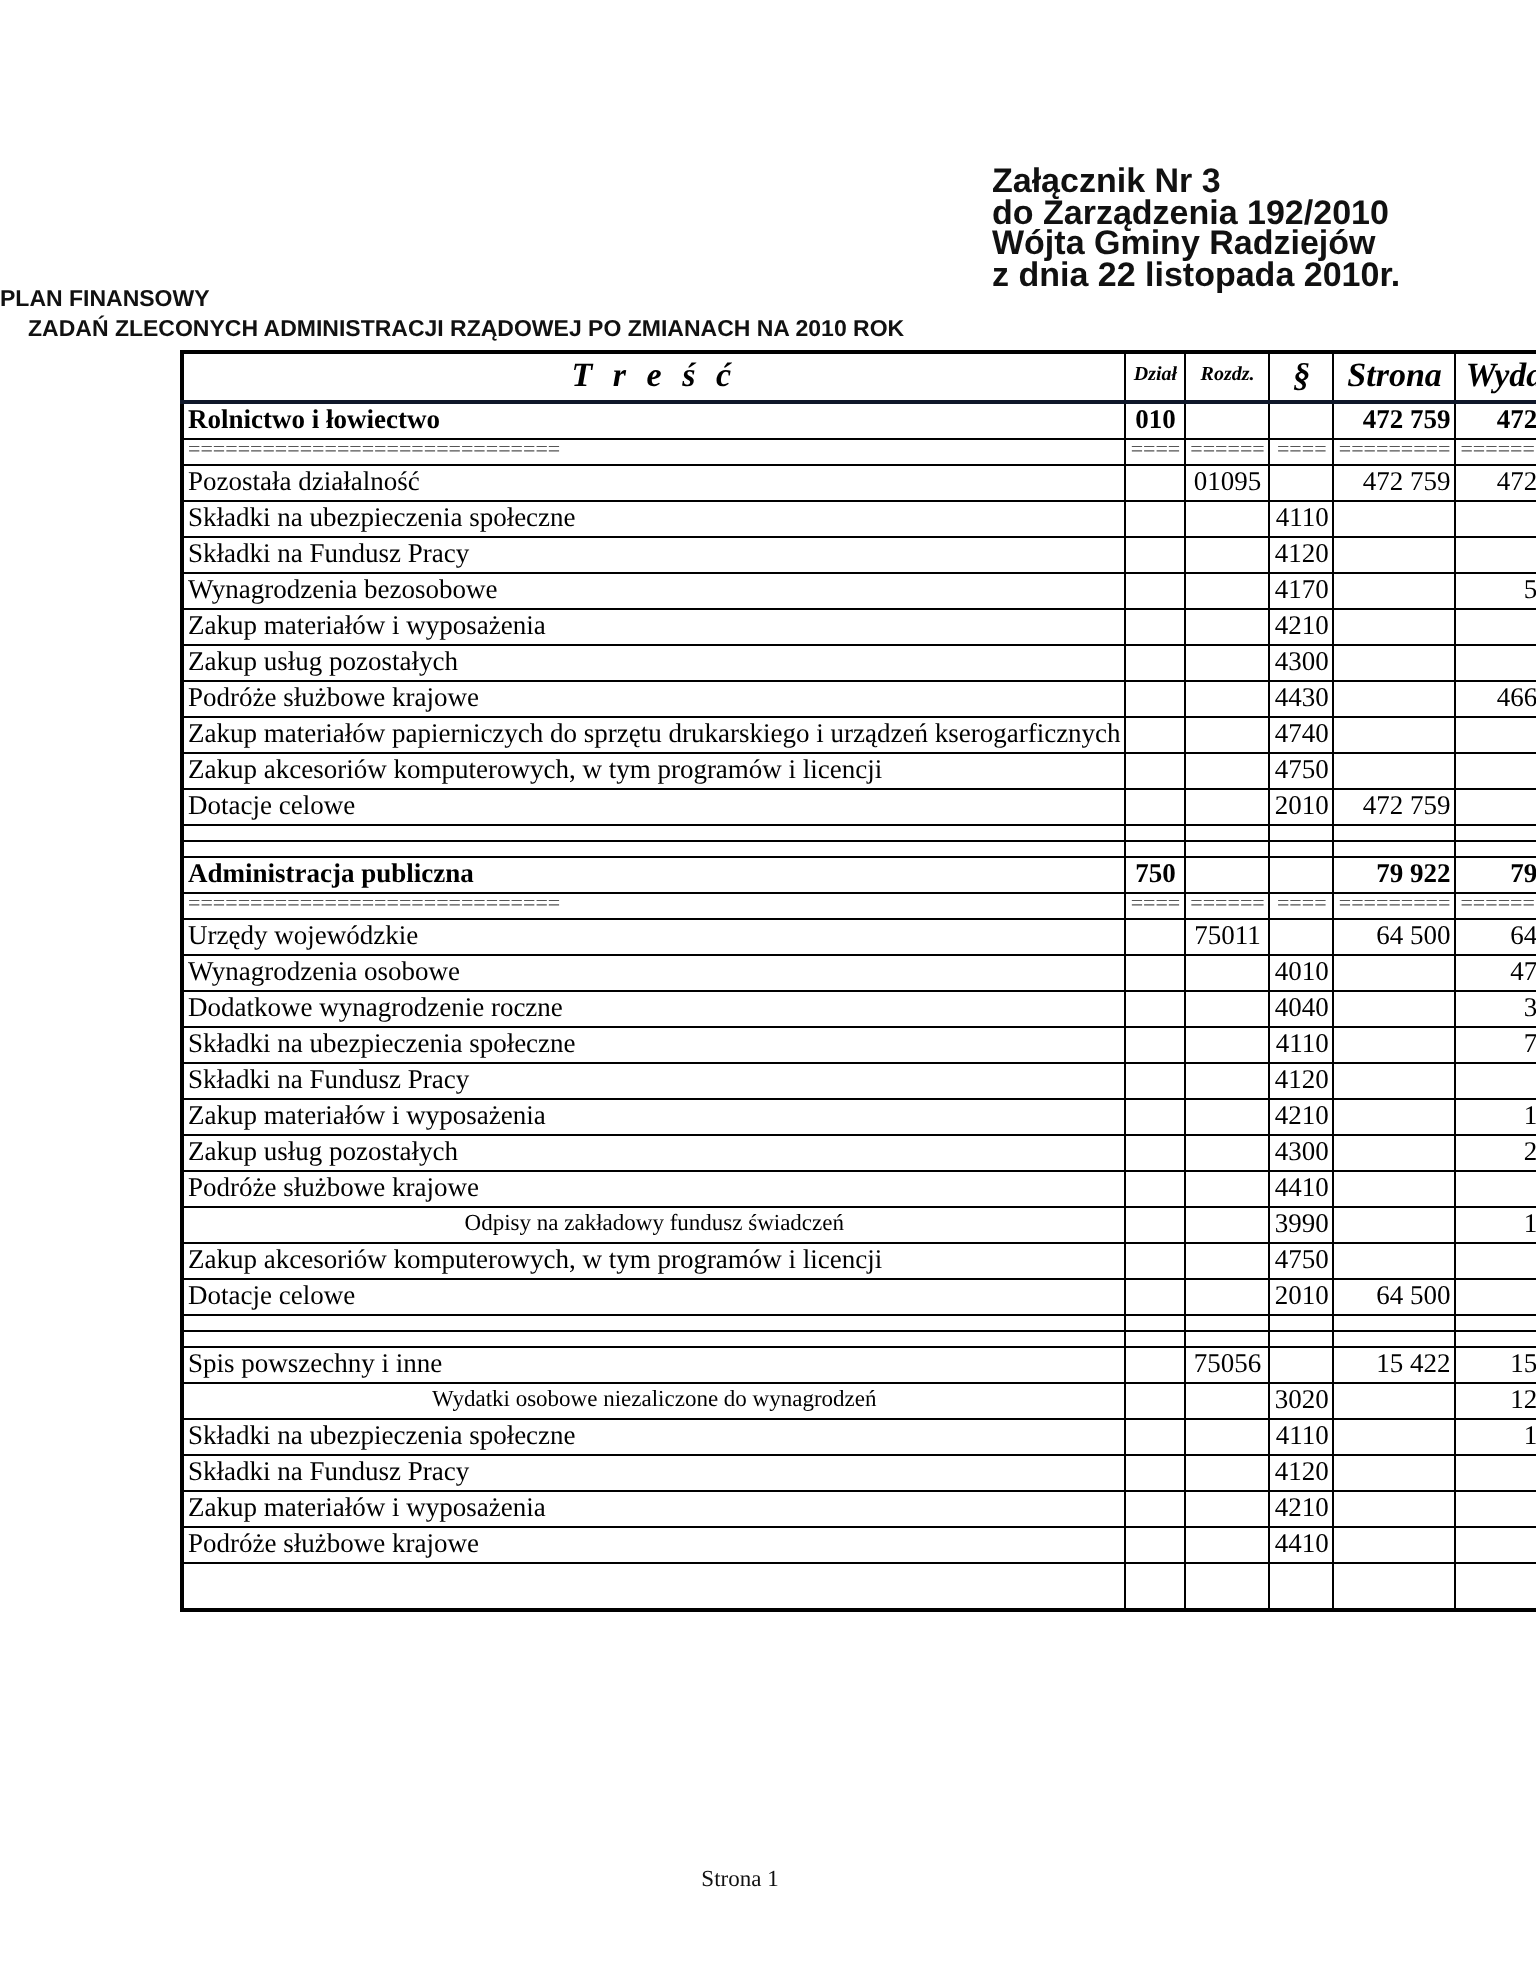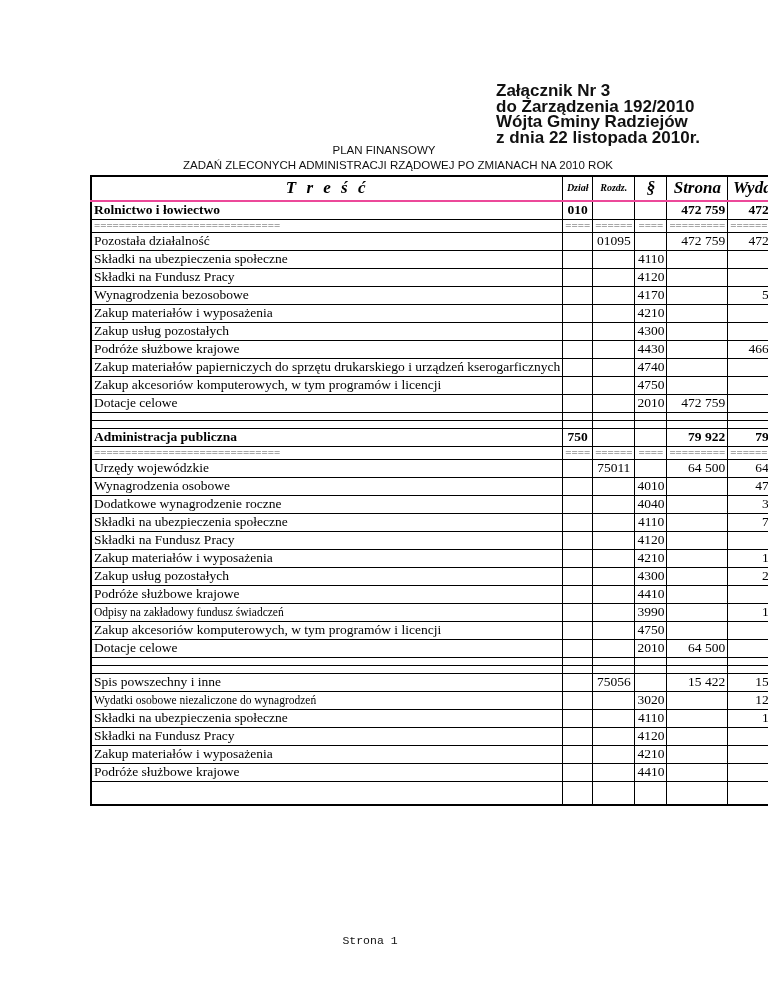--- a/index.html
+++ b/index.html
@@ -3,22 +3,22 @@
   <meta charset="utf-8">
   <style>
     html, body { margin: 0; padding: 0; background: #ffffff; }
     body { width: 768px; height: 994px; position: relative; overflow: hidden; color: #000; }
     .annex {
       position: absolute; left: 496px; top: 83px;
       font-family: "Liberation Sans", sans-serif; font-weight: bold; font-size: 17px; line-height: 15.5px;
       color: #111;
     }
     .title {
-      position: absolute; left: 0; width: 768px; text-align: center;
-      font-family: "Liberation Sans", sans-serif; font-weight: normal; font-size: 11.5px; color: #111;
+      position: absolute; left: 0; width: 768px; text-align: left;
+      font-family: "Liberation Sans", sans-serif; font-weight: bold; font-size: 11.5px; color: #111;
     }
     .title.t1 { top: 144px; }
     .title.t2 { top: 159px; left: 14px; }
     table.plan {
       position: absolute; left: 90px; top: 175px;
       border-collapse: collapse; table-layout: fixed;
       border: 2px solid #000;
       font-family: "Liberation Serif", serif; font-size: 13.5px;
     }
     table.plan col.c1 { width: 245px; }
@@ -28,35 +28,35 @@
     table.plan col.c5 { width: 93px; }
     table.plan col.c6 { width: 110px; }
     table.plan td, table.plan th {
       border-left: 1.5px solid #000; border-right: 1.5px solid #000;
       border-top: 1px solid #000; border-bottom: 1px solid #000;
       padding: 0 2px; height: 17px; line-height: 16px; vertical-align: top;
       overflow: hidden; white-space: nowrap;
     }
     table.plan th {
       font-style: italic; font-weight: bold; font-size: 17px; height: 23px; line-height: 22px;
-      border-bottom: 2px solid #ec4899; text-align: center;
+      border-bottom: 2px solid #0f172a; text-align: center;
     }
     table.plan th.tresc { letter-spacing: 3px; }
     table.plan th.small { font-size: 10px; }
     td.wrap { white-space: normal; }
     td.num { text-align: right; }
     td.ctr { text-align: center; }
     td.par { text-align: right; padding-left: 6px; }
     tr.section td { font-weight: bold; }
     tr.sep td { color: #555; font-size: 11px; letter-spacing: 0px; height: 12px; line-height: 10px; }
     tr.spacer td { height: 7px; line-height: 7px; padding: 0; }
-    td.smallfont { font-size: 11.5px; }
+    td.smallfont { font-size: 11.5px; text-align: center; }
     .footer {
       position: absolute; left: 0; width: 740px; top: 934px; text-align: center;
-      font-family: Liberation Mono, monospace; font-size: 11.5px; color: #111;
+      font-family: Liberation Serif, serif; font-size: 11.5px; color: #111;
     }
   </style>
 </head>
 <body>
 
 <div class="annex">
   <div>Załącznik Nr 3</div>
   <div>do Zarządzenia 192/2010</div>
   <div>Wójta Gminy Radziejów</div>
   <div>z dnia 22 listopada 2010r.</div>

